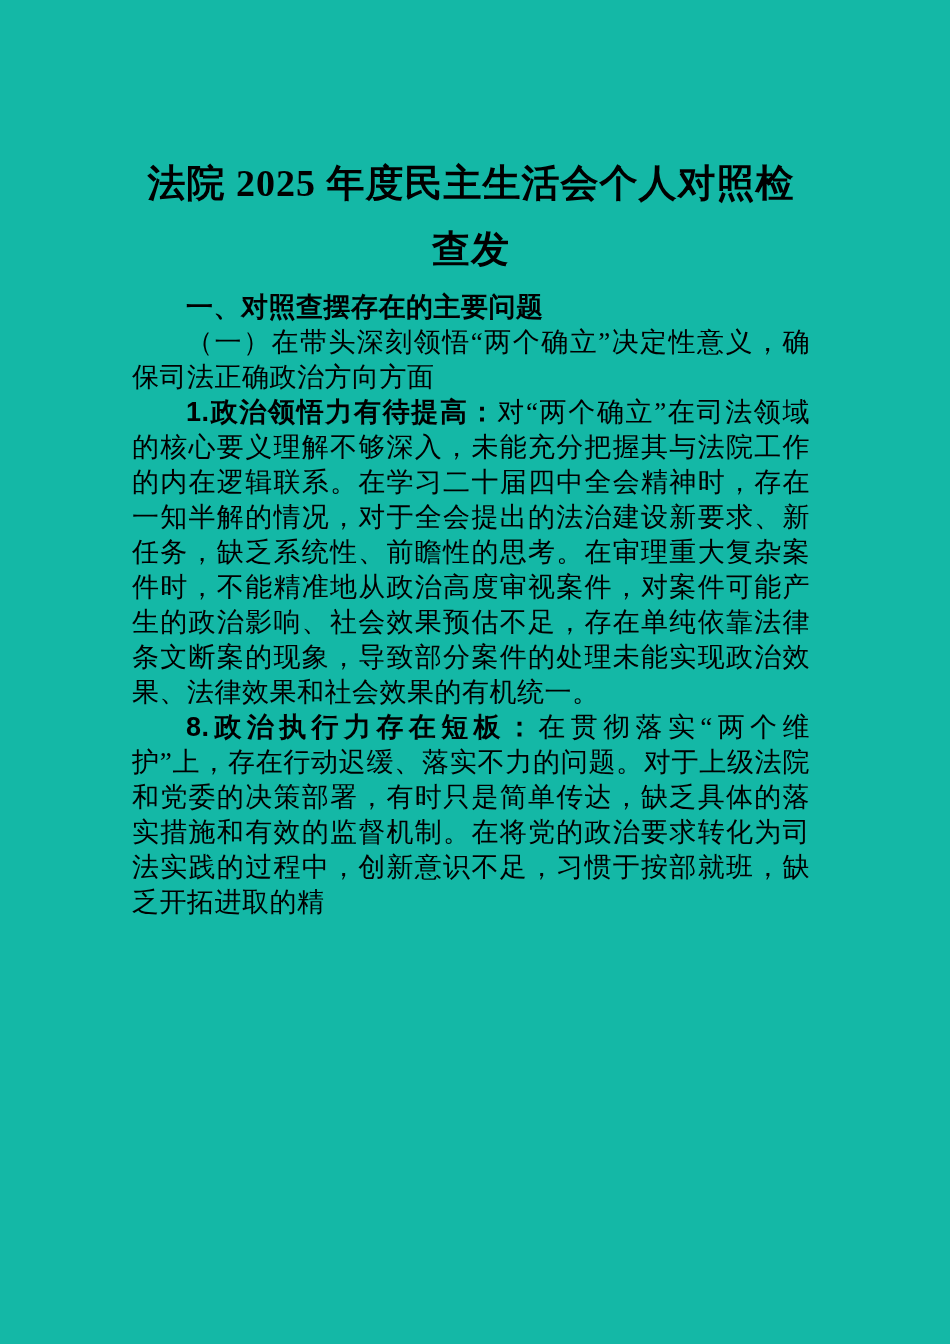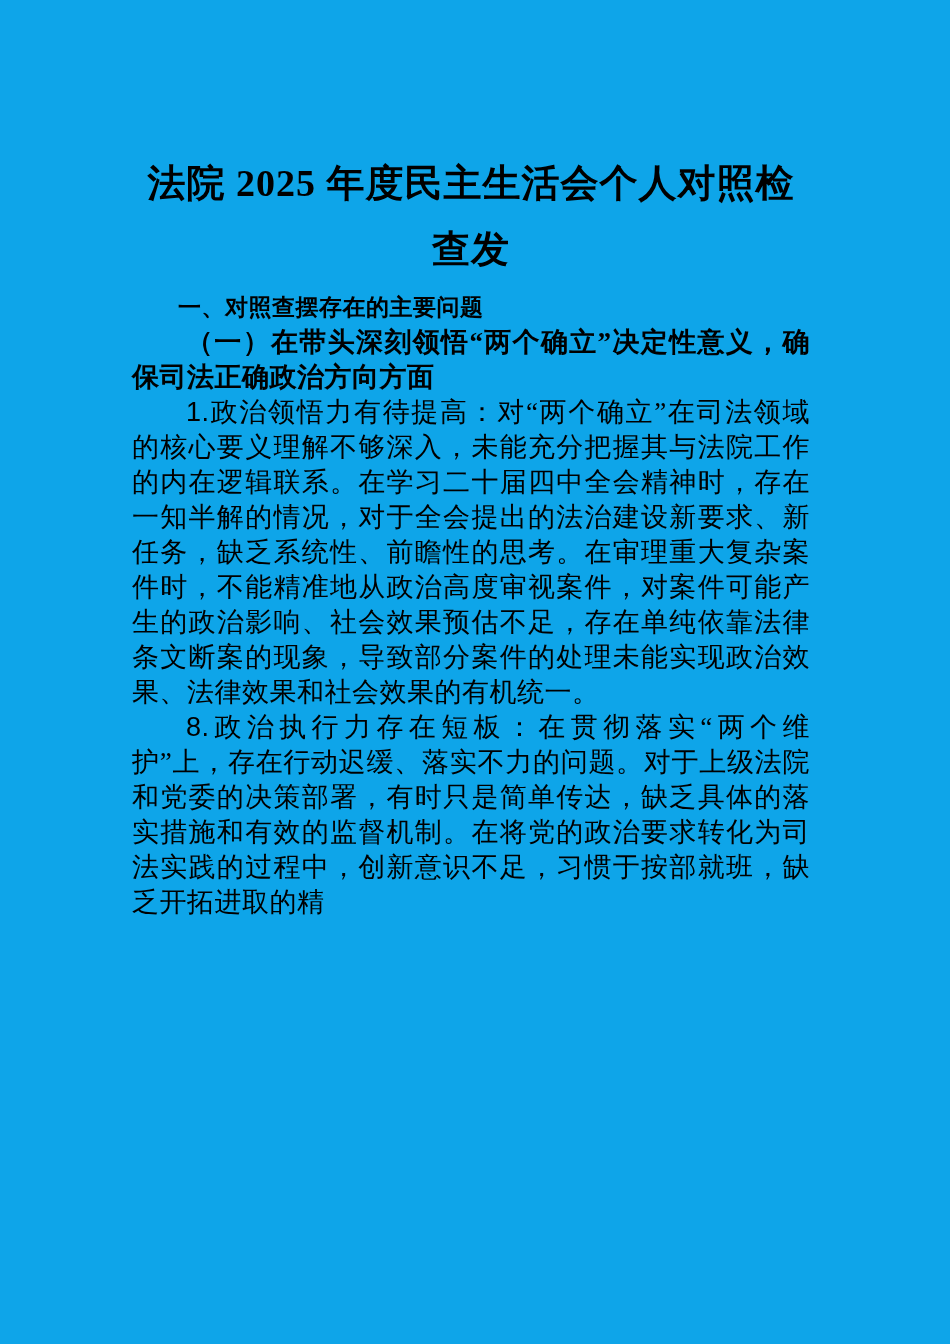--- a/index.html
+++ b/index.html
@@ -5,21 +5,21 @@
   html, body {
     margin: 0;
     padding: 0;
     background: #ffffff;
   }
   .page {
     position: relative;
     width: 950px;
     height: 1344px;
     margin: 0 auto;
-    background: #0ea5e9;
+    background: #14b8a6;
     box-sizing: border-box;
     padding: 150px 140px 0 132px;
     color: #000000;
     font-family: "Liberation Serif", "DejaVu Serif", serif;
     overflow: hidden;
   }
   .doc-title {
     margin: 0 0 8px 0;
     font-family: "Liberation Serif", "DejaVu Serif", serif;
     font-weight: bold;
@@ -36,38 +36,38 @@
     font-size: 27px;
     line-height: 35px;
     text-align: justify;
     text-indent: 2em;
     letter-spacing: 0.5px;
   }
   .sec-heading {
     margin: 0;
     font-family: "Liberation Sans", "DejaVu Sans", sans-serif;
     font-weight: bold;
-    font-size: 23px;
+    font-size: 27px;
     line-height: 35px;
     text-indent: 2em;
     letter-spacing: 0.5px;
   }
   .sub-heading {
     margin: 0;
     font-family: "Liberation Serif", "DejaVu Serif", serif;
-    font-weight: bold;
+    font-weight: normal;
     font-size: 27px;
     line-height: 35px;
     text-align: justify;
     text-indent: 2em;
     letter-spacing: 0.5px;
   }
   .lead {
     font-family: "Liberation Sans", "DejaVu Sans", sans-serif;
-    font-weight: normal;
+    font-weight: bold;
   }
 </style>
 </head>
 <body>
 
 <div class="page">
 
   <h1 class="doc-title">
     <span class="title-line">法院 2025 年度民主生活会个人对照检查发</span>
   </h1>

